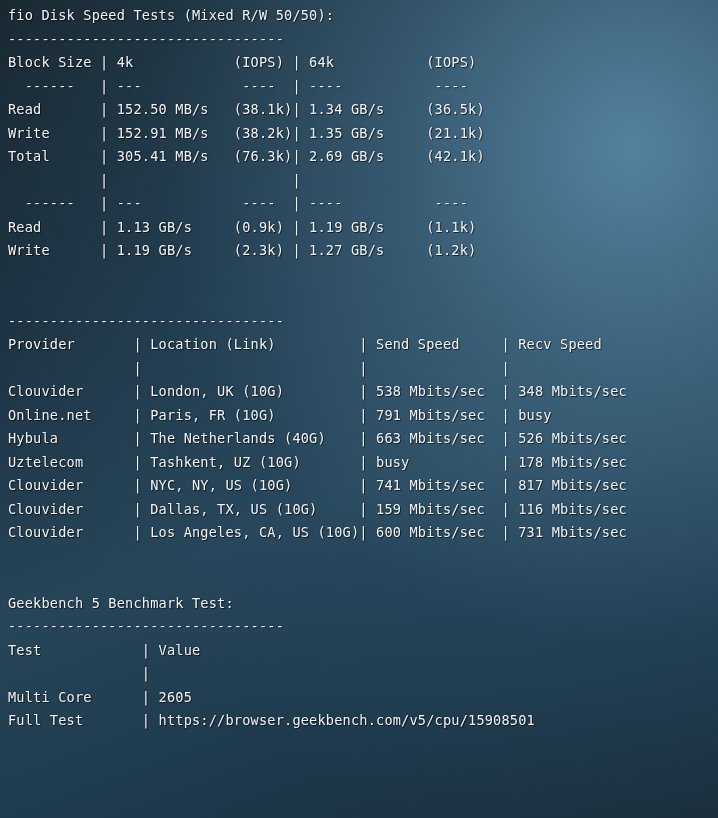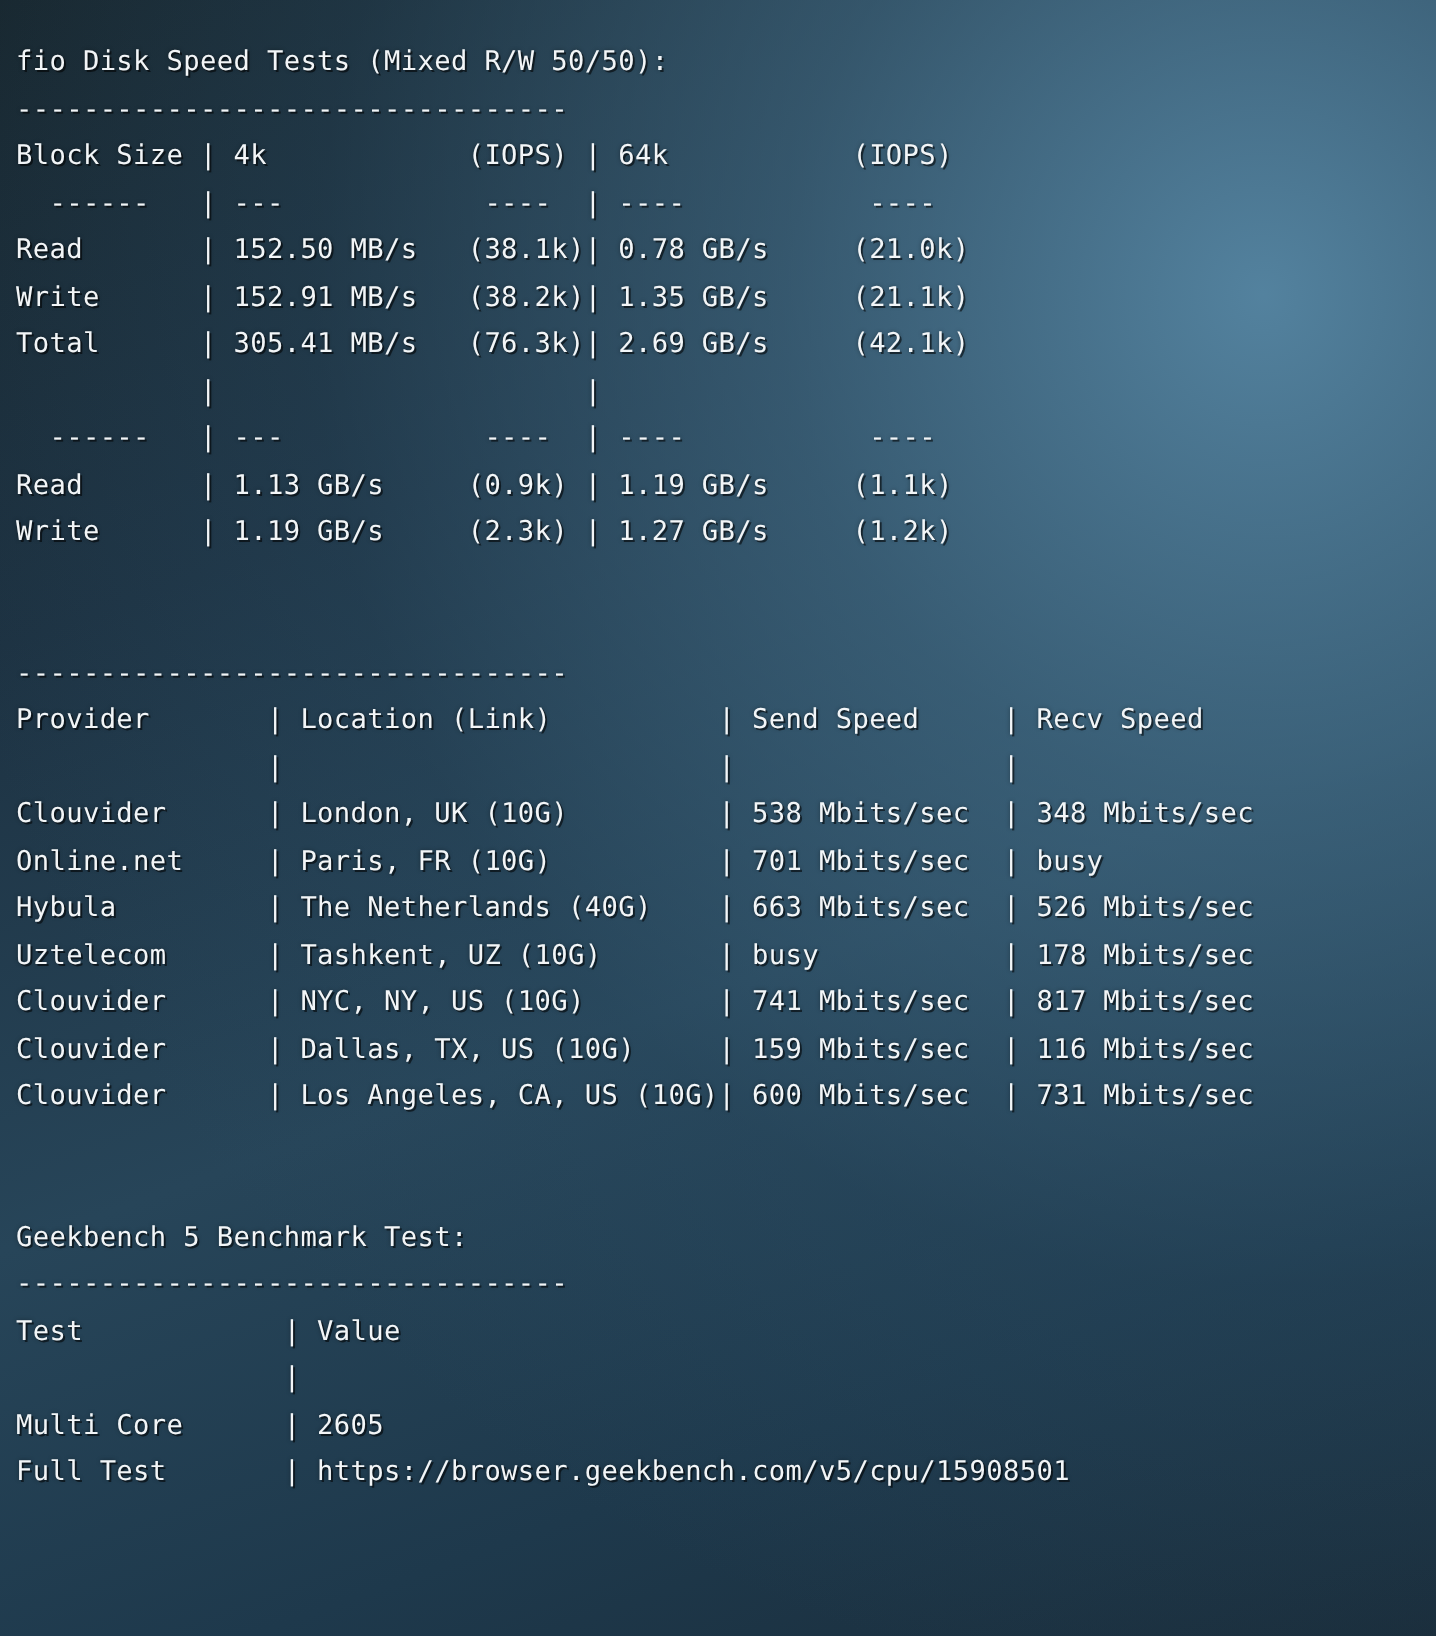--- a/index.html
+++ b/index.html
@@ -16,21 +16,21 @@
       linear-gradient(160deg, #18272f 0%, #1d3242 30%, #274559 58%, #1e394c 80%, #1a2d3b 100%);
     font-family: "DejaVu Sans Mono", "Liberation Mono", monospace;
   }
   #terminal {
     position: absolute;
     left: 0;
     top: 0;
     width: 718px;
     height: 818px;
     box-sizing: border-box;
-    padding: 20px 0 0 8px;
+    padding: 4px 0 0 8px;
   }
   .line {
     height: 23.5px;
     line-height: 23.5px;
     font-size: 13.6px;
     letter-spacing: 0.18px;
     color: #f2f5f7;
     white-space: pre;
     text-shadow: 1px 1px 0 rgba(0,0,0,0.55), 0 0 2px rgba(0,0,0,0.35);
     font-family: "DejaVu Sans Mono", "Liberation Mono", monospace;
@@ -40,34 +40,34 @@
   }
 </style>
 </head>
 <body>
 
 <div id="terminal">
     <div class="line">fio Disk Speed Tests (Mixed R/W 50/50):</div>
     <div class="line">---------------------------------</div>
     <div class="line">Block Size | 4k            (IOPS) | 64k           (IOPS)</div>
     <div class="line">  ------   | ---            ----  | ----           ----</div>
-    <div class="line">Read       | 152.50 MB/s   (38.1k)| 0.78 GB/s     (21.0k)</div>
+    <div class="line">Read       | 152.50 MB/s   (38.1k)| 1.34 GB/s     (36.5k)</div>
     <div class="line">Write      | 152.91 MB/s   (38.2k)| 1.35 GB/s     (21.1k)</div>
     <div class="line">Total      | 305.41 MB/s   (76.3k)| 2.69 GB/s     (42.1k)</div>
     <div class="line">           |                      |</div>
     <div class="line">  ------   | ---            ----  | ----           ----</div>
     <div class="line">Read       | 1.13 GB/s     (0.9k) | 1.19 GB/s     (1.1k)</div>
     <div class="line">Write      | 1.19 GB/s     (2.3k) | 1.27 GB/s     (1.2k)</div>
     <div class="line blank"></div>
     <div class="line blank"></div>
     <div class="line">---------------------------------</div>
     <div class="line">Provider       | Location (Link)          | Send Speed     | Recv Speed</div>
     <div class="line">               |                          |                |</div>
     <div class="line">Clouvider      | London, UK (10G)         | 538 Mbits/sec  | 348 Mbits/sec</div>
-    <div class="line">Online.net     | Paris, FR (10G)          | 701 Mbits/sec  | busy</div>
+    <div class="line">Online.net     | Paris, FR (10G)          | 791 Mbits/sec  | busy</div>
     <div class="line">Hybula         | The Netherlands (40G)    | 663 Mbits/sec  | 526 Mbits/sec</div>
     <div class="line">Uztelecom      | Tashkent, UZ (10G)       | busy           | 178 Mbits/sec</div>
     <div class="line">Clouvider      | NYC, NY, US (10G)        | 741 Mbits/sec  | 817 Mbits/sec</div>
     <div class="line">Clouvider      | Dallas, TX, US (10G)     | 159 Mbits/sec  | 116 Mbits/sec</div>
     <div class="line">Clouvider      | Los Angeles, CA, US (10G)| 600 Mbits/sec  | 731 Mbits/sec</div>
     <div class="line blank"></div>
     <div class="line blank"></div>
     <div class="line">Geekbench 5 Benchmark Test:</div>
     <div class="line">---------------------------------</div>
     <div class="line">Test            | Value</div>

